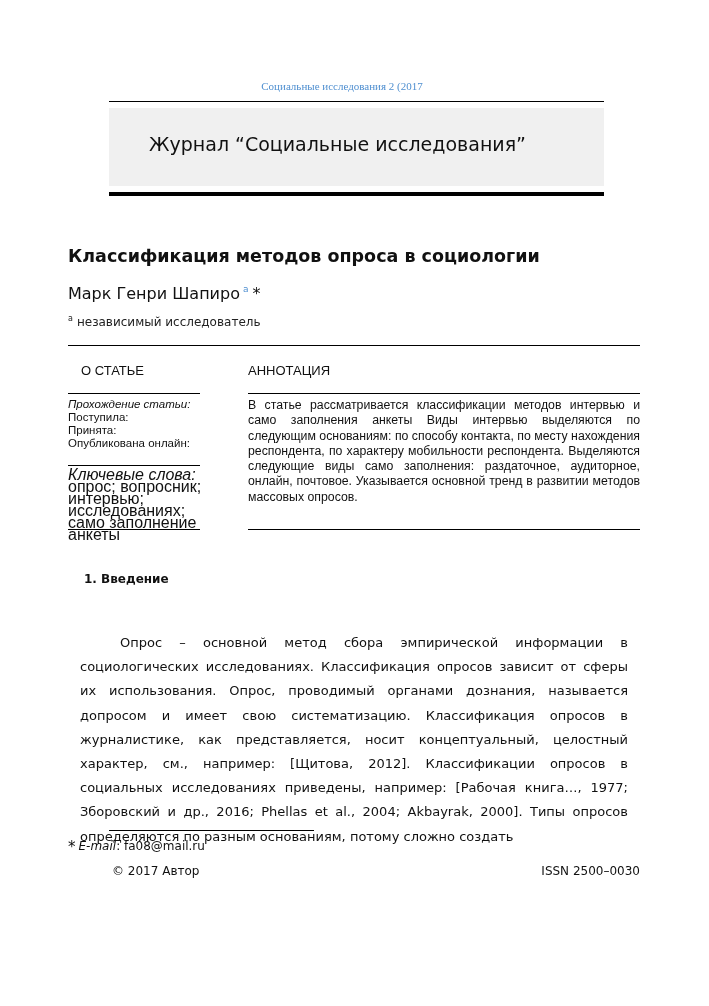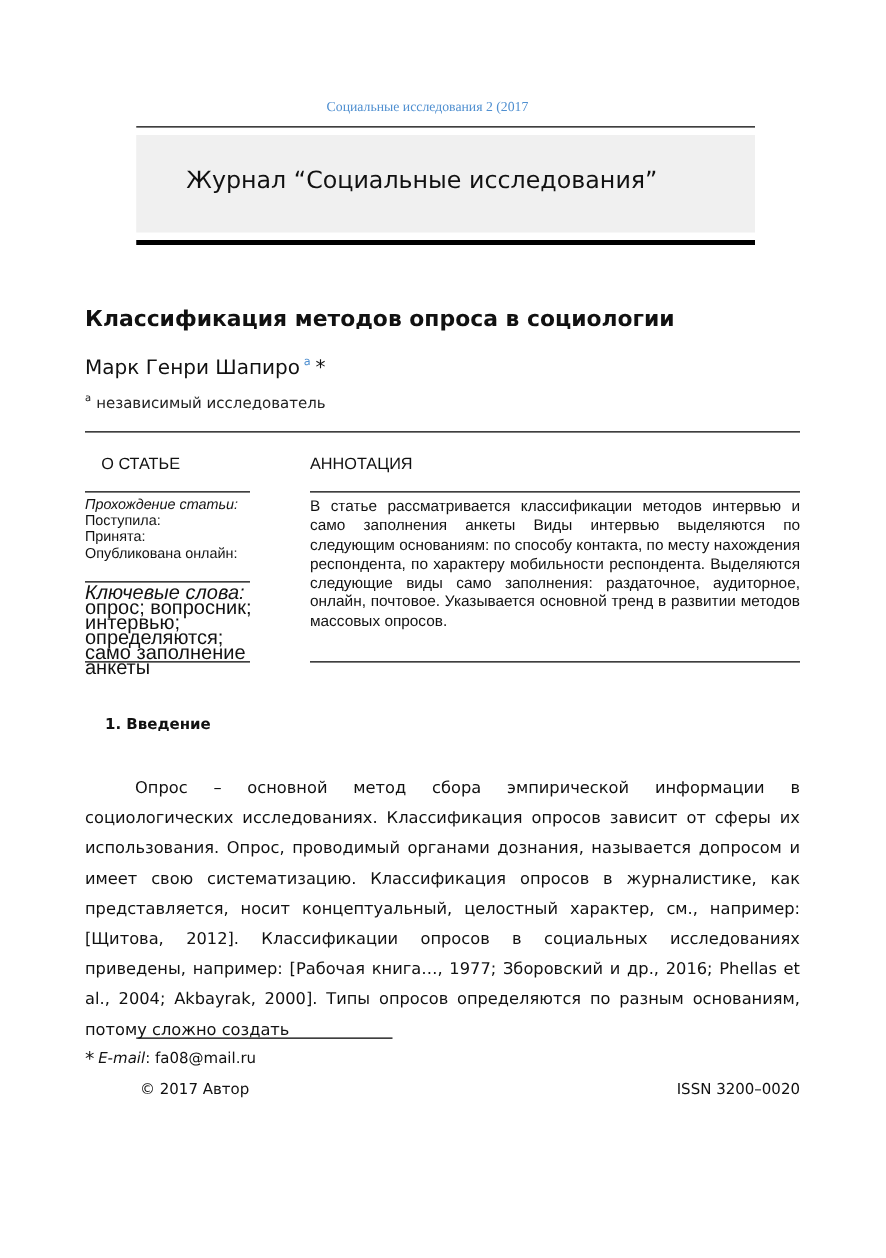--- a/index.html
+++ b/index.html
@@ -39,21 +39,21 @@
   #history { left: 68px; top: 398px; font-size: 11.5px; line-height: 13px; color: #111; width: 140px; }
   #history .it { font-style: italic; }
   #keywords { left: 68px; top: 469px; font-size: 16px; line-height: 12px; color: #111; width: 140px; }
   #keywords .it { font-style: italic; }
 
   #abstract { left: 248px; top: 398px; width: 392px; font-size: 12.3px; line-height: 15.3px; text-align: justify; color: #111; }
 
   #sec-heading { left: 84px; top: 572px; font-size: 12px; font-weight: bold; color: #111; }
 
   #body-text { left: 68px; top: 619px; width: 572px; font-size: 13px; line-height: 24.2px; text-align: justify; color: #111; }
-  #body-text p { margin: 0; text-indent: 40px; }
+  #body-text p { margin: 12px; text-indent: 40px; }
 
   #fn-rule { left: 109px; width: 205px; top: 830px; height: 1px; }
   #footnote { left: 68px; top: 838px; font-size: 12px; color: #111; }
   #footnote .star { font-size: 15px; vertical-align: -2px; margin-right: 3px; }
   #footnote .it { font-style: italic; }
   #copyright { left: 68px; top: 864px; font-size: 12px; color: #111; margin-left: 44px; }
   #issn { right: 69px; top: 864px; font-size: 12px; color: #111; }
 </style>
 </head>
 <body>
@@ -87,30 +87,30 @@
 <div id="history" class="abs sans">
   <div class="it">Прохождение статьи:</div>
   <div>Поступила:</div>
   <div>Принята:</div>
   <div>Опубликована онлайн:</div>
 </div>
 
 <div id="keywords" class="abs sans">
   <div class="it">Ключевые слова:</div>
   <div>опрос; вопросник;</div>
-  <div>интервью; определяются;</div>
+  <div>интервью; исследованиях;</div>
   <div>само заполнение анкеты</div>
 </div>
 
 <div id="abstract" class="abs sans">В статье рассматривается классификации методов интервью и само заполнения анкеты  Виды интервью выделяются по следующим основаниям: по способу контакта, по месту нахождения респондента, по характеру мобильности респондента. Выделяются следующие виды само заполнения: раздаточное, аудиторное, онлайн, почтовое. Указывается основной тренд в развитии методов массовых опросов.</div>
 
 <div id="sec-heading" class="abs dsans">1. Введение</div>
 
 <div id="body-text" class="abs dsans">
   <p>Опрос – основной метод сбора эмпирической информации в социологических исследованиях. Классификация опросов зависит от сферы их использования. Опрос, проводимый органами дознания, называется допросом и имеет свою систематизацию. Классификация опросов в журналистике, как представляется, носит концептуальный, целостный характер, см., например: [Щитова, 2012]. Классификации опросов в социальных исследованиях приведены, например: [Рабочая книга…, 1977; Зборовский и др., 2016; Phellas et al., 2004; Akbayrak, 2000]. Типы опросов определяются по разным основаниям, потому сложно создать</p>
 </div>
 
 <div id="fn-rule" class="abs rule"></div>
 <div id="footnote" class="abs dsans">
   <span class="star">*</span><span class="it">E-mail</span>: <span>fa08@mail.ru</span>
 </div>
 <div id="copyright" class="abs dsans">© 2017 Автор</div>
-<div id="issn" class="abs dsans">ISSN 3200–0020</div>
+<div id="issn" class="abs dsans">ISSN 2500–0030</div>
 
 </body></html>

